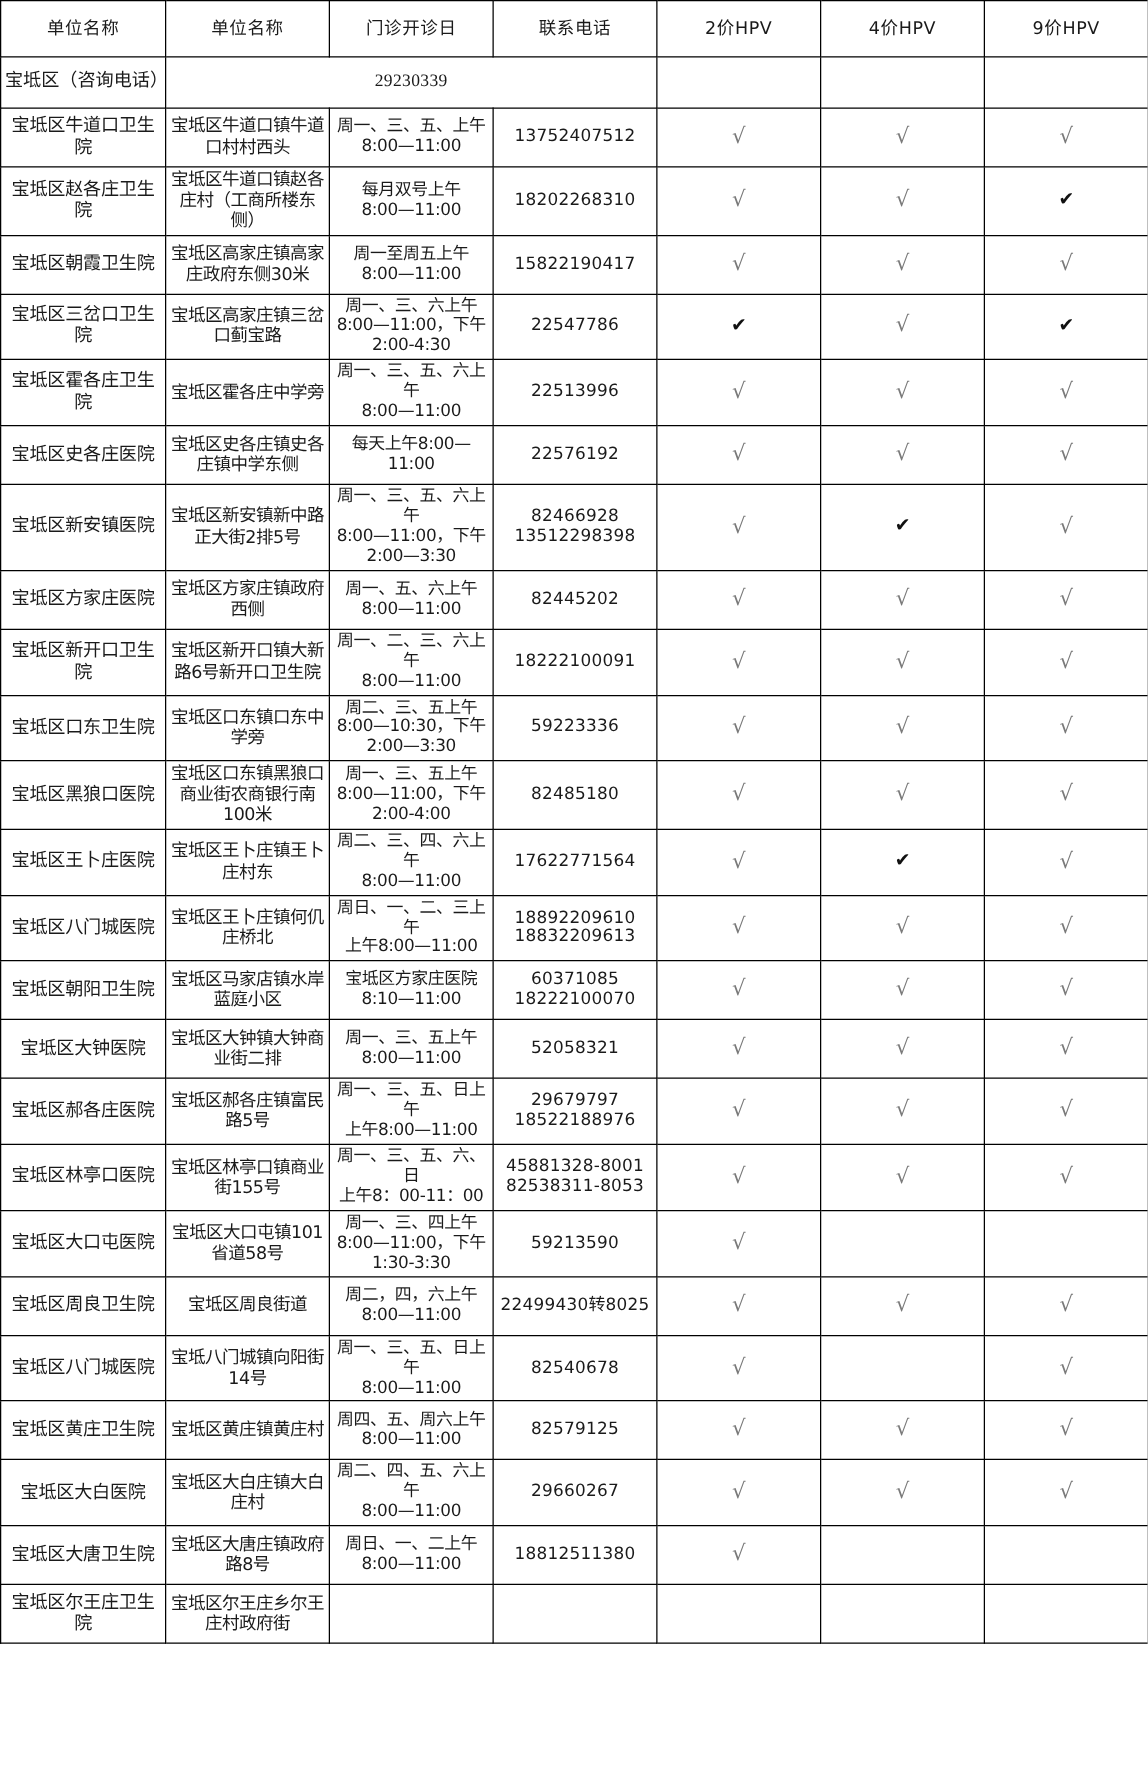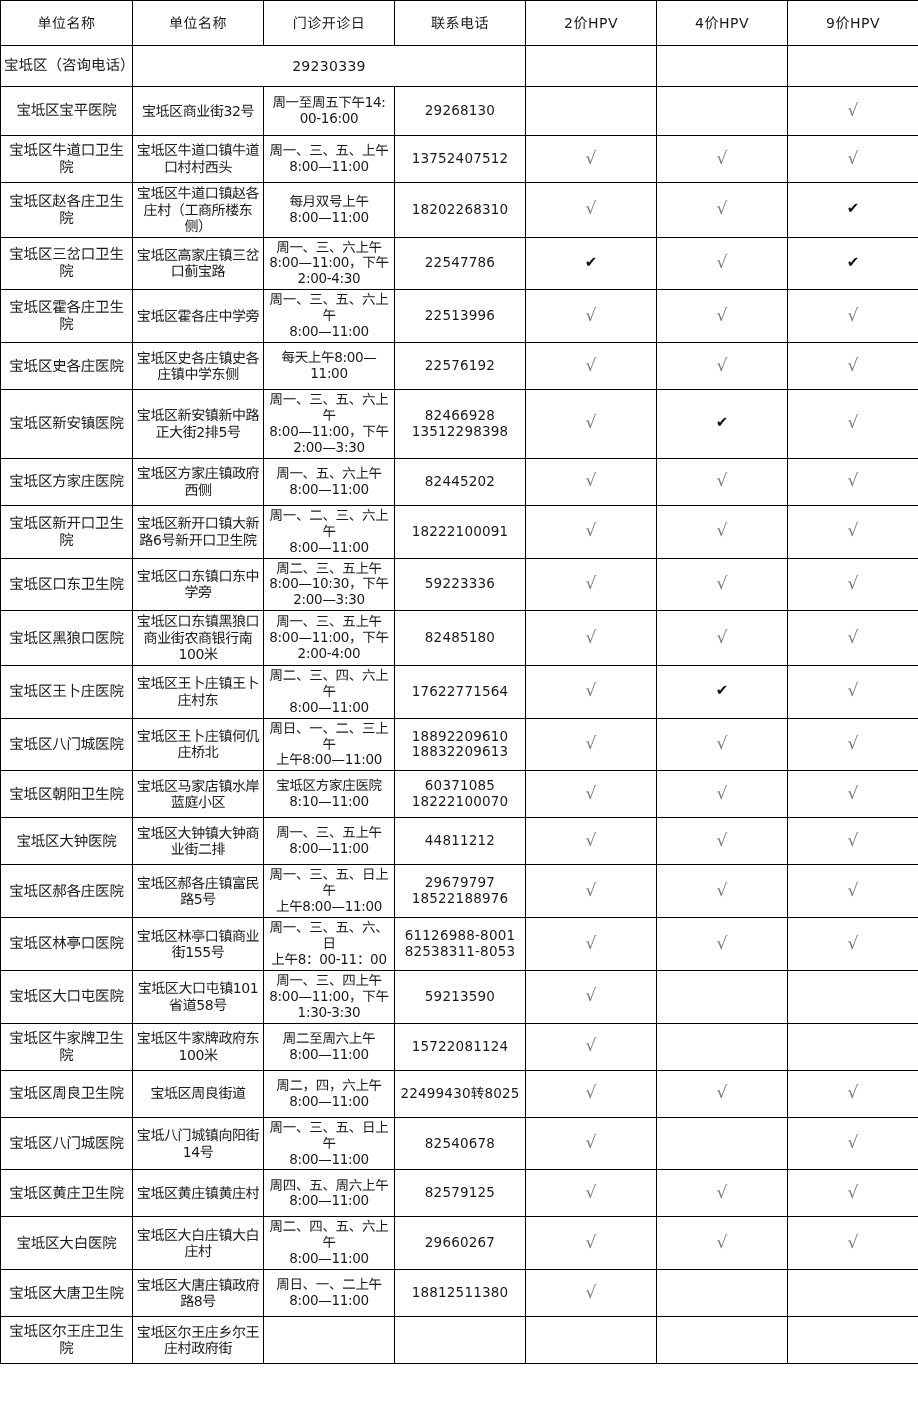--- a/index.html
+++ b/index.html
@@ -65,20 +65,21 @@
   td.cell-hpv {
     font-size: 16px;
   }
   td.cell-contact-name {
     font-size: 14.5px;
     text-align: center;
   }
   td.cell-contact-phone {
     font-size: 14px;
     letter-spacing: 0.3px;
+    font-family: Liberation Serif, serif;
   }
   td.cell-blank { }
 
   .mark-light {
     color: #7a7a7a;
     font-size: 17px;
     font-family: "DejaVu Sans", sans-serif;
     display: inline-block;
     transform: translateY(-1px);
   }
@@ -117,34 +118,20 @@
     </tr>
   </thead>
   <tbody id="table-body">
     <tr class="row-contact">
       <td class="cell-contact-name">宝坻区（咨询电话）</td>
       <td class="cell-contact-phone" colspan="3">29230339</td>
       <td class="cell-blank"></td>
       <td class="cell-blank"></td>
       <td class="cell-blank"></td>
     </tr>
-  <tr class="row-first-hospital">
-        <td class="cell-name">宝坻区宝平医院</td>
-        <td class="cell-addr">宝坻区商业街32号</td>
-        <td class="cell-days">
-          <span class="line">周一至周五下午14:</span>
-          <span class="line">00-16:00</span>
-        </td>
-        <td class="cell-phone">
-          <span class="line">29268130</span>
-        </td>
-        <td class="cell-hpv"></td>
-        <td class="cell-hpv"></td>
-        <td class="cell-hpv"><span class="mark-light">√</span></td>
-      </tr>
       <tr>
         <td class="cell-name">宝坻区牛道口卫生院</td>
         <td class="cell-addr">宝坻区牛道口镇牛道口村村西头</td>
         <td class="cell-days">
           <span class="line">周一、三、五、上午</span>
           <span class="line">8:00—11:00</span>
         </td>
         <td class="cell-phone">
           <span class="line">13752407512</span>
         </td>
@@ -158,20 +145,34 @@
         <td class="cell-days">
           <span class="line">每月双号上午</span>
           <span class="line">8:00—11:00</span>
         </td>
         <td class="cell-phone">
           <span class="line">18202268310</span>
         </td>
         <td class="cell-hpv"><span class="mark-light">√</span></td>
         <td class="cell-hpv"><span class="mark-light">√</span></td>
         <td class="cell-hpv"><span class="mark-bold">✔</span></td>
+      </tr>
+      <tr>
+        <td class="cell-name">宝坻区朝霞卫生院</td>
+        <td class="cell-addr">宝坻区高家庄镇高家庄政府东侧30米</td>
+        <td class="cell-days">
+          <span class="line">周一至周五上午</span>
+          <span class="line">8:00—11:00</span>
+        </td>
+        <td class="cell-phone">
+          <span class="line">15822190417</span>
+        </td>
+        <td class="cell-hpv"><span class="mark-light">√</span></td>
+        <td class="cell-hpv"><span class="mark-light">√</span></td>
+        <td class="cell-hpv"><span class="mark-light">√</span></td>
       </tr>
       <tr>
         <td class="cell-name">宝坻区三岔口卫生院</td>
         <td class="cell-addr">宝坻区高家庄镇三岔口蓟宝路</td>
         <td class="cell-days">
           <span class="line">周一、三、六上午</span>
           <span class="line">8:00—11:00，下午</span>
           <span class="line">2:00-4:30</span>
         </td>
         <td class="cell-phone">
@@ -327,21 +328,21 @@
         <td class="cell-hpv"><span class="mark-light">√</span></td>
       </tr>
       <tr>
         <td class="cell-name">宝坻区大钟医院</td>
         <td class="cell-addr">宝坻区大钟镇大钟商业街二排</td>
         <td class="cell-days">
           <span class="line">周一、三、五上午</span>
           <span class="line">8:00—11:00</span>
         </td>
         <td class="cell-phone">
-          <span class="line">44811212</span>
+          <span class="line">52058321</span>
         </td>
         <td class="cell-hpv"><span class="mark-light">√</span></td>
         <td class="cell-hpv"><span class="mark-light">√</span></td>
         <td class="cell-hpv"><span class="mark-light">√</span></td>
       </tr>
       <tr>
         <td class="cell-name">宝坻区郝各庄医院</td>
         <td class="cell-addr">宝坻区郝各庄镇富民路5号</td>
         <td class="cell-days">
           <span class="line">周一、三、五、日上午</span>
@@ -356,51 +357,37 @@
         <td class="cell-hpv"><span class="mark-light">√</span></td>
       </tr>
       <tr>
         <td class="cell-name">宝坻区林亭口医院</td>
         <td class="cell-addr">宝坻区林亭口镇商业街155号</td>
         <td class="cell-days">
           <span class="line">周一、三、五、六、日</span>
           <span class="line">上午8：00-11：00</span>
         </td>
         <td class="cell-phone">
-          <span class="line">61126988-8001</span>
+          <span class="line">45881328-8001</span>
           <span class="line">82538311-8053</span>
         </td>
         <td class="cell-hpv"><span class="mark-light">√</span></td>
         <td class="cell-hpv"><span class="mark-light">√</span></td>
         <td class="cell-hpv"><span class="mark-light">√</span></td>
       </tr>
       <tr>
         <td class="cell-name">宝坻区大口屯医院</td>
         <td class="cell-addr">宝坻区大口屯镇101省道58号</td>
         <td class="cell-days">
           <span class="line">周一、三、四上午</span>
           <span class="line">8:00—11:00，下午</span>
           <span class="line">1:30-3:30</span>
         </td>
         <td class="cell-phone">
           <span class="line">59213590</span>
-        </td>
-        <td class="cell-hpv"><span class="mark-light">√</span></td>
-        <td class="cell-hpv"></td>
-        <td class="cell-hpv"></td>
-      </tr>
-      <tr>
-        <td class="cell-name">宝坻区牛家牌卫生院</td>
-        <td class="cell-addr">宝坻区牛家牌政府东100米</td>
-        <td class="cell-days">
-          <span class="line">周二至周六上午</span>
-          <span class="line">8:00—11:00</span>
-        </td>
-        <td class="cell-phone">
-          <span class="line">15722081124</span>
         </td>
         <td class="cell-hpv"><span class="mark-light">√</span></td>
         <td class="cell-hpv"></td>
         <td class="cell-hpv"></td>
       </tr>
       <tr>
         <td class="cell-name">宝坻区周良卫生院</td>
         <td class="cell-addr">宝坻区周良街道</td>
         <td class="cell-days">
           <span class="line">周二，四，六上午</span>

